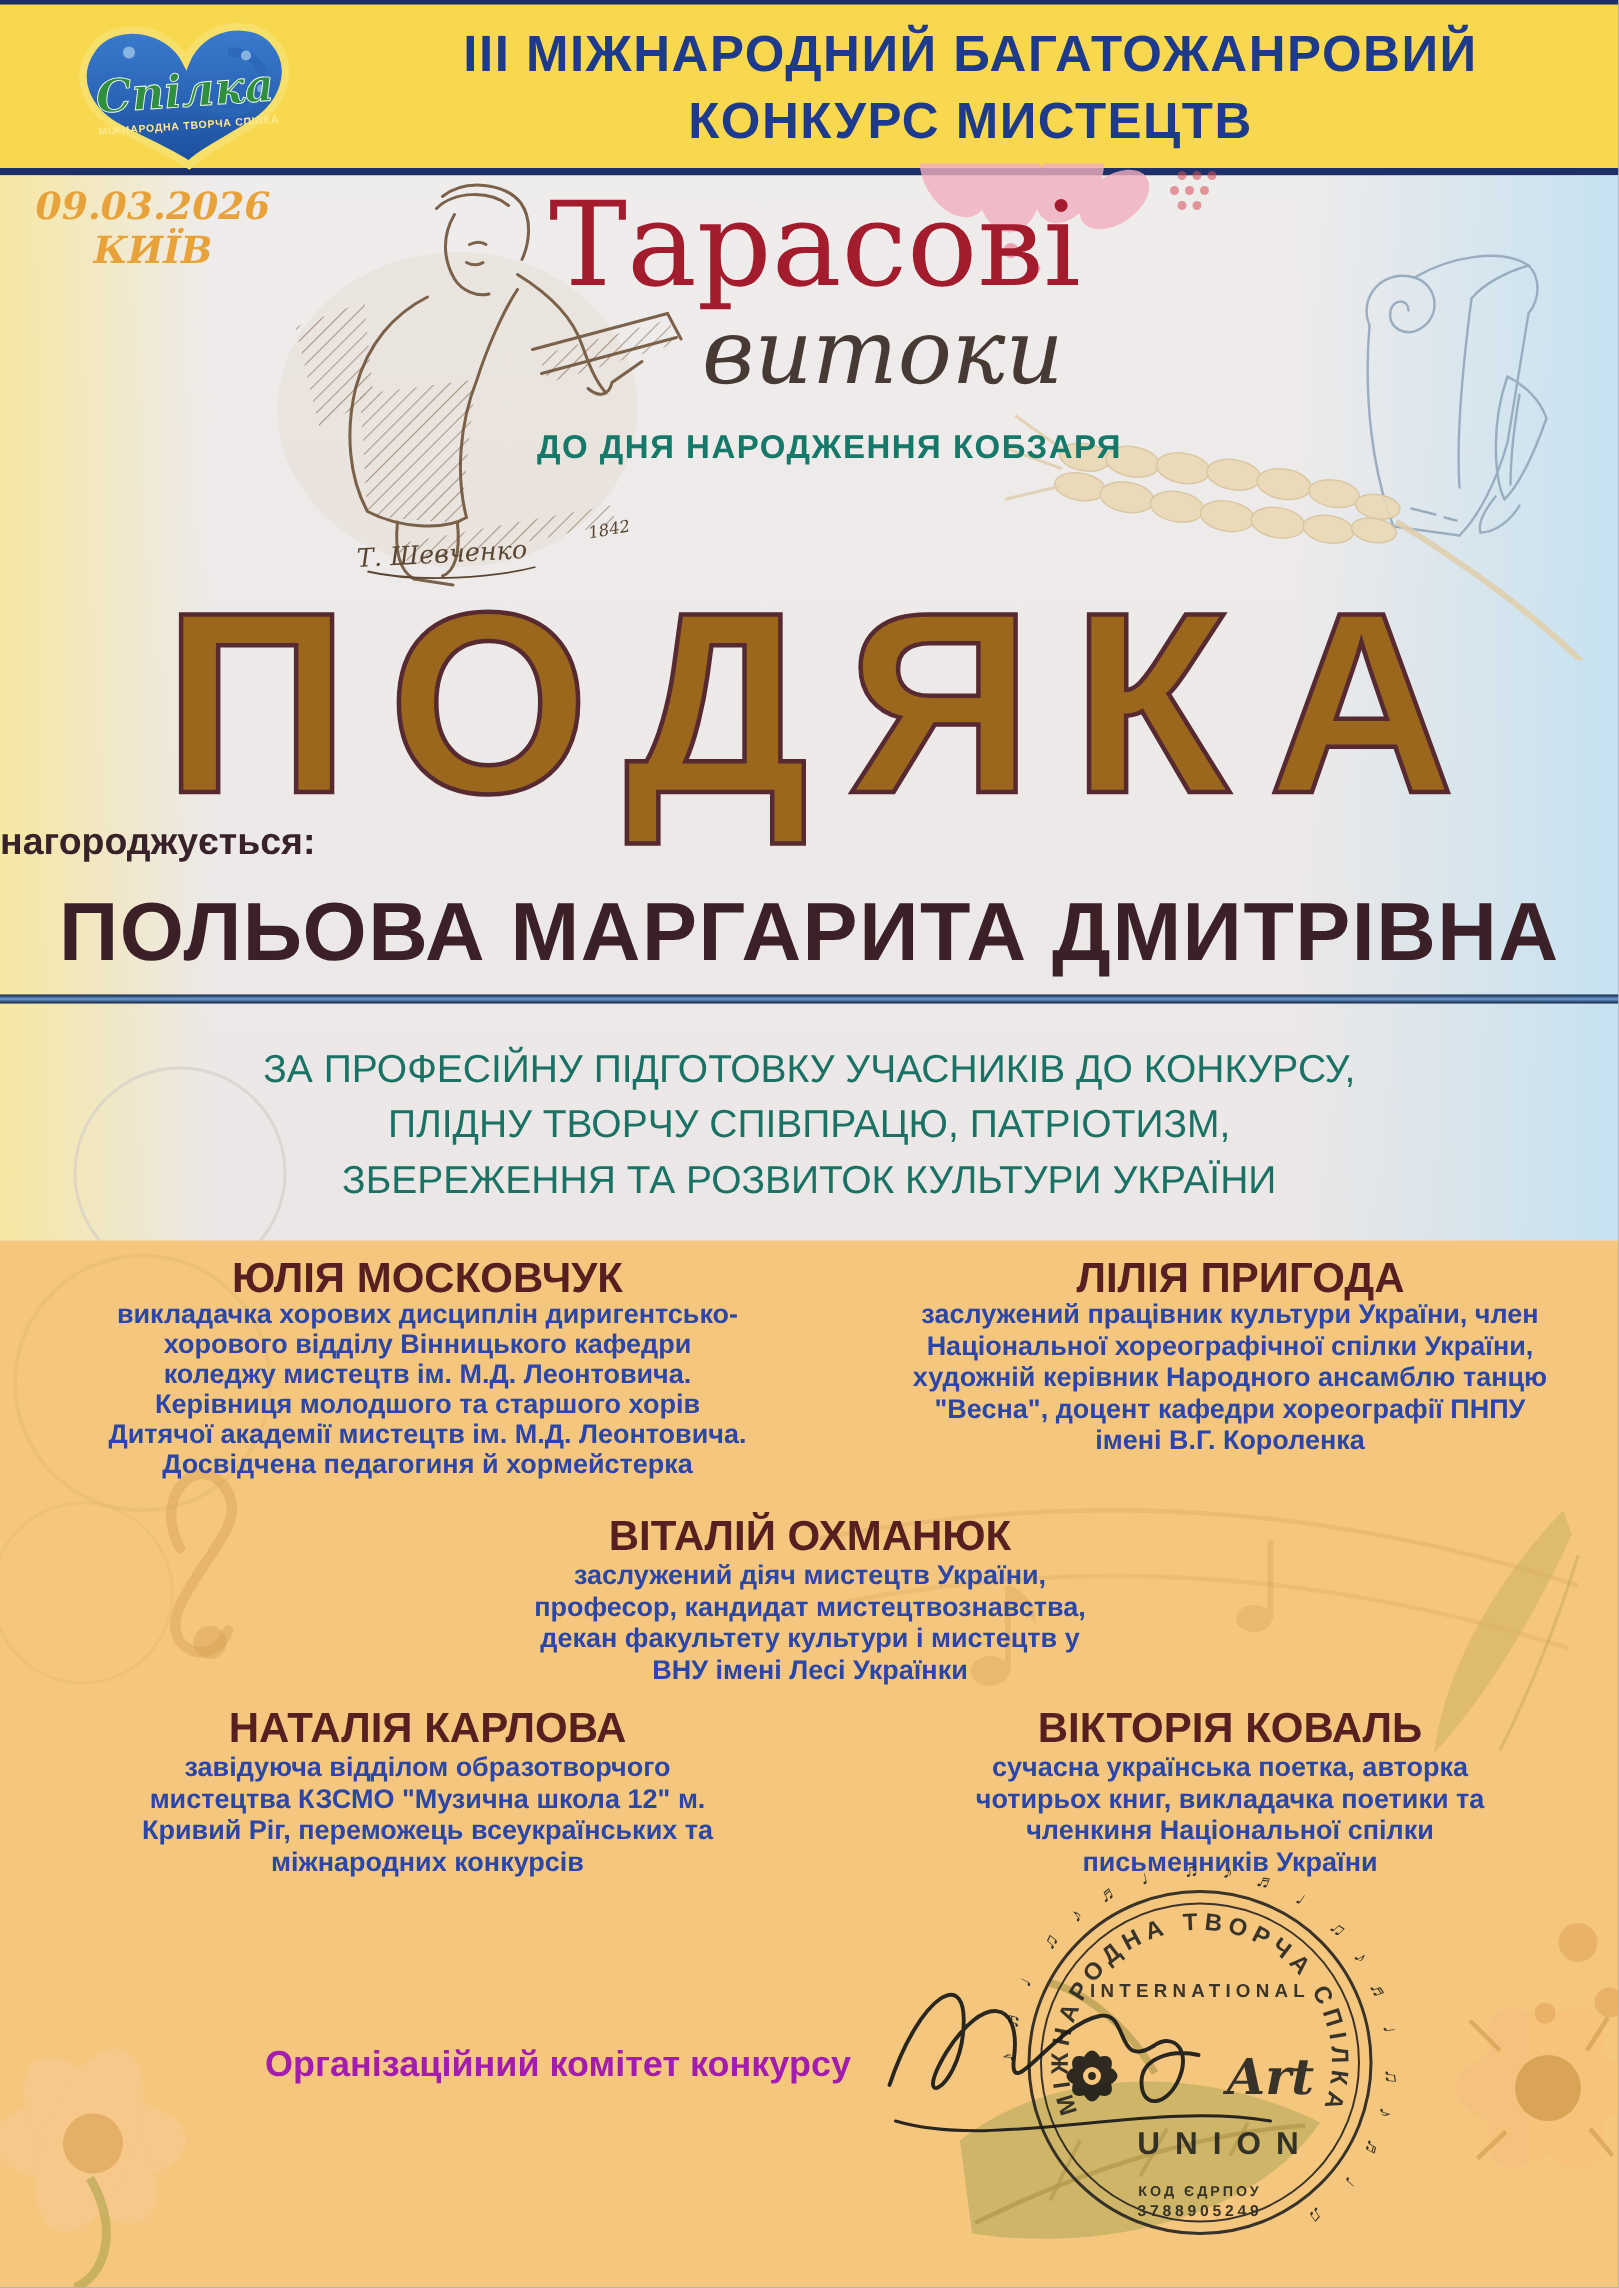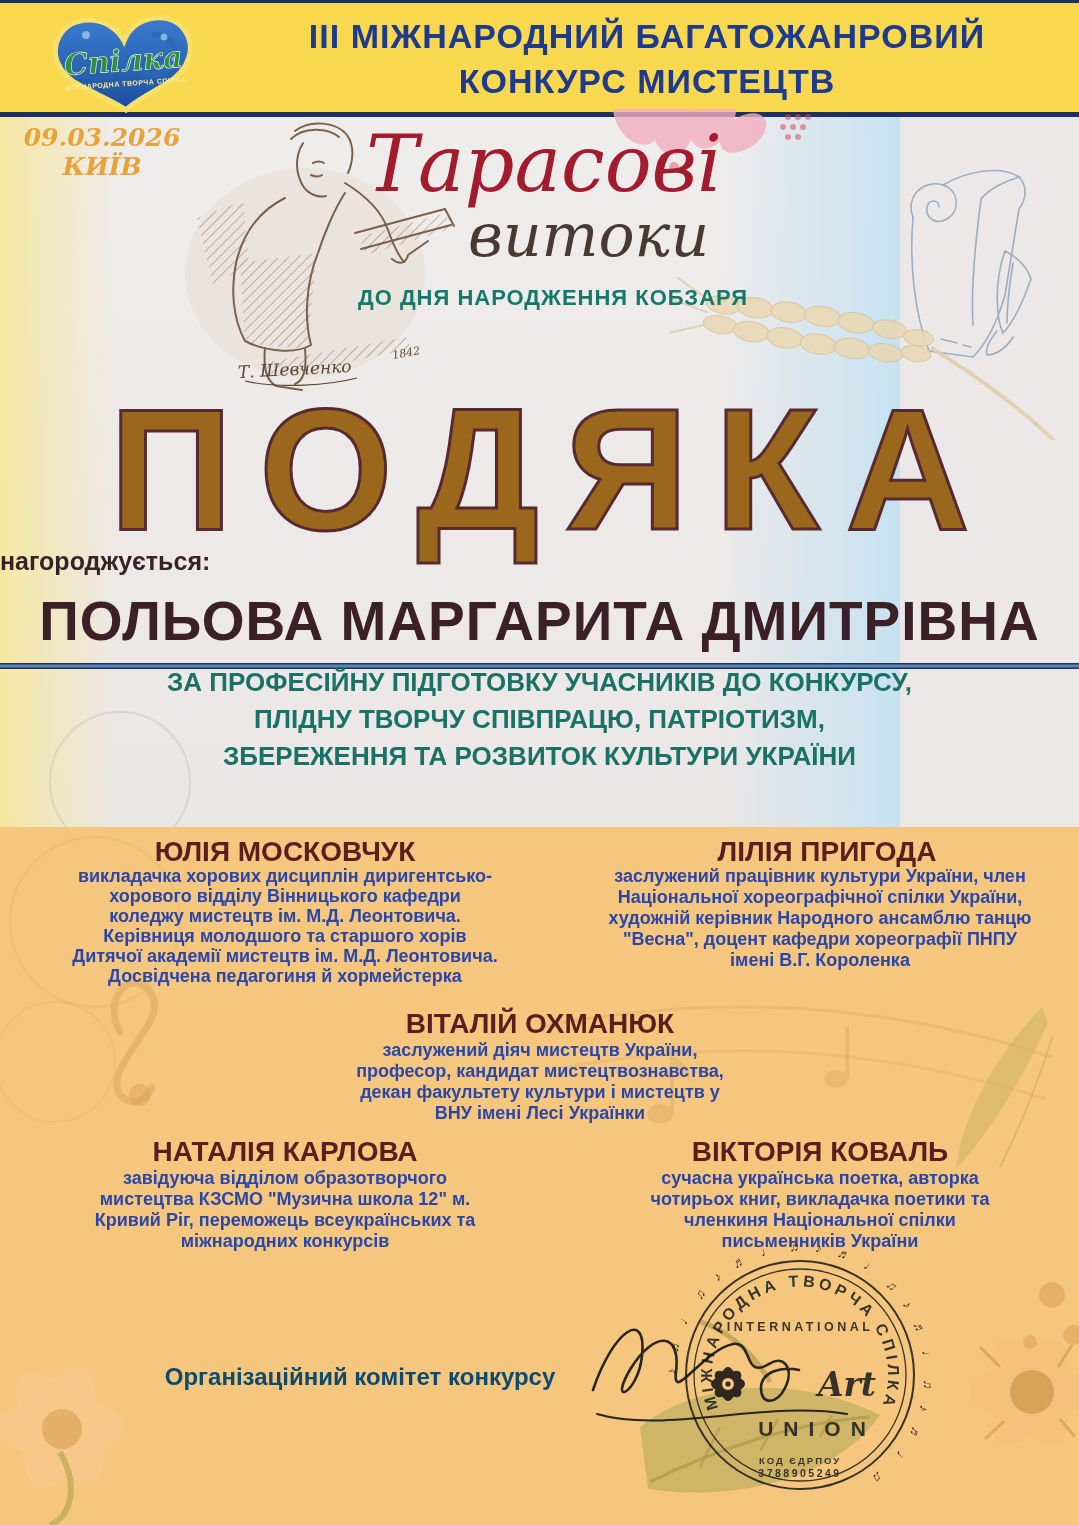--- a/index.html
+++ b/index.html
@@ -5,52 +5,52 @@
   html,body{margin:0;padding:0;background:#888;}
   .page{position:relative;width:1079px;height:1525px;overflow:hidden;
         font-family:"Liberation Sans",sans-serif;background:#ece8e7;margin:0 auto;}
   
   .banner{position:absolute;left:0;top:0;width:1079px;height:117px;background:#f8d84e;
           border-top:3px solid #1c2f66;border-bottom:5px solid #1c2f66;box-sizing:border-box;}
   .banner-title{position:absolute;left:225px;right:10px;top:11px;text-align:center;
           color:#1e3a8c;font-weight:bold;font-size:34px;line-height:45px;letter-spacing:1px;}
   .logo{position:absolute;left:24px;top:4px;}
   
-  .upper{position:absolute;left:0;top:117px;width:864px;height:710px;
+  .upper{position:absolute;left:0;top:117px;width:1079px;height:710px;
      background:
        linear-gradient(90deg,#f6e7a2 0%,rgba(246,231,162,0) 13%),
        linear-gradient(270deg,#c6e2f1 0%,rgba(198,226,241,0) 20%),
-       linear-gradient(180deg,#efecec 0%,#ebe7e6 100%); padding-left: 36px;}
+       linear-gradient(180deg,#efecec 0%,#ebe7e6 100%);}
   .date-block{position:absolute;left:12px;top:6px;width:180px;text-align:center;
      font-family:"DejaVu Serif",serif;font-style:italic;font-weight:bold;
      font-size:25px;line-height:29px;color:#e7a23a;}
   .script1{position:absolute;left:366px;top:8px;font-family:"DejaVu Serif",serif;
-     font-style:italic;font-size:78px;color:#a21c2e;line-height:1;}
+     font-size:78px;color:#a21c2e;line-height:1;}
   .script2{position:absolute;left:468px;top:88px;font-family:"DejaVu Serif",serif;
      font-style:italic;font-size:60px;color:#473a34;line-height:1;}
   .kobzar{position:absolute;left:358px;top:168px;font-size:22px;font-weight:bold;
      letter-spacing:1px;color:#15796a;}
   .big-title{position:absolute;left:0;top:266px;width:1079px;text-align:center;
      font-size:172px;font-weight:bold;letter-spacing:26px;text-indent:26px;line-height:1;
      color:#9a671c;-webkit-text-stroke:3px #572a31;}
   .award-label{position:absolute;left:0;top:430px;width:1079px;
      font-size:25px;font-weight:bold;color:#38222a;}
   .recipient{position:absolute;left:0;top:472px;width:1079px;text-align:center;
      font-size:55px;font-weight:bold;letter-spacing:1px;color:#3b2127;}
   .divider{position:absolute;left:0;top:663px;width:1079px;height:6px;
      background:linear-gradient(180deg,#0e2140 0%,#6d9bd0 50%,#0e2140 100%);}
-  .reason{position:absolute;left:0;top:664px;width:1079px;text-align:center;
-     font-size:26px;line-height:37px;font-weight:bold;color:#1a7265;}
+  .reason{position:absolute;left:0;top:694px;width:1079px;text-align:center;
+     font-size:26px;line-height:37px;font-weight:normal;color:#1a7265;}
   
   .orange{position:absolute;left:0;top:827px;width:1079px;height:698px;background:#f5c77e;}
   .jname{position:absolute;text-align:center;font-size:28px;font-weight:bold;color:#571f1f;}
   .jdesc{position:absolute;text-align:center;font-size:18px;line-height:21px;
      font-weight:bold;color:#2a46aa;}
-  .committee{position:absolute;left:150px;top:1363px;width:420px;text-align:center;
-     font-size:24px;font-weight:bold;color:#0c4a6e;}
+  .committee{position:absolute;left:162px;top:1363px;width:420px;text-align:center;
+     font-size:24px;font-weight:bold;color:#a21caf;}
   svg{display:block;}
   .abs{position:absolute;}
 </style>
 </head>
 <body>
 
 <div class="page">
 
   <div class="banner">
     <div class="logo">

